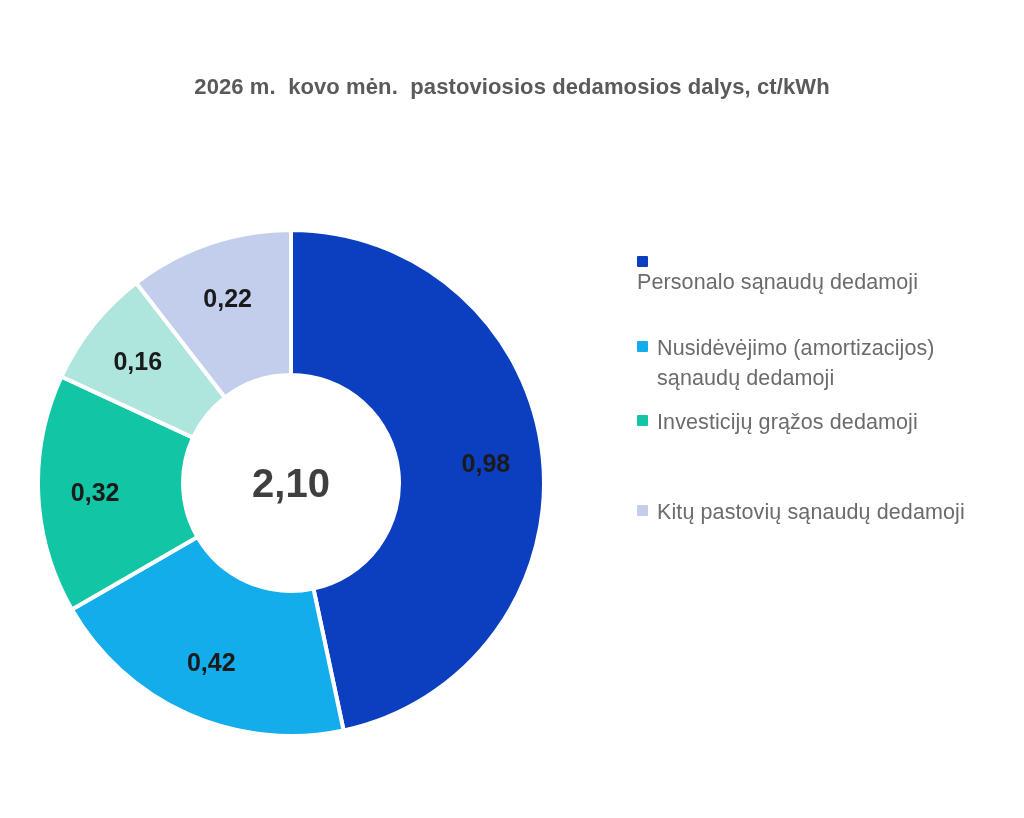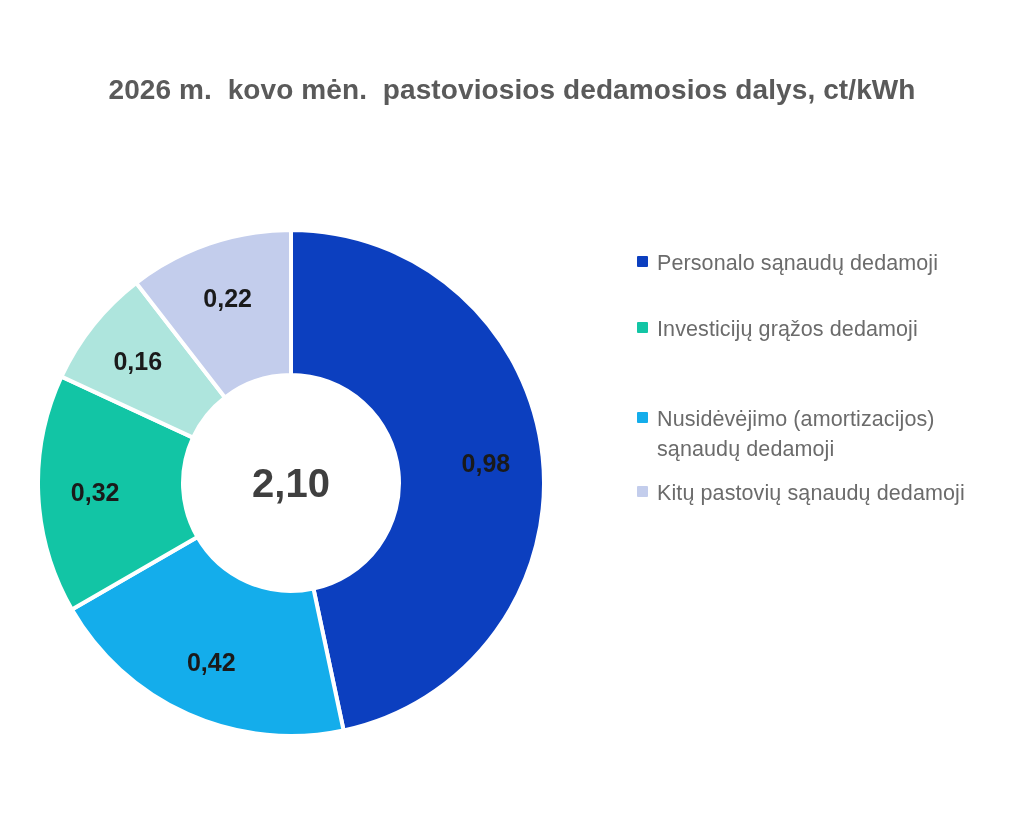--- a/index.html
+++ b/index.html
@@ -17,21 +17,21 @@
     color: #595959;
   }
 
   
   .chart-title {
     position: absolute;
     left: 0;
     top: 74px;
     width: 1024px;
     text-align: center;
-    font-size: 28px;
+    font-size: 22px;
     font-weight: bold;
     letter-spacing: 0.1px;
     color: #5a5a5a;
     white-space: pre;
   }
 
   
   .chart-area {
     position: absolute;
     left: 0;
@@ -112,29 +112,29 @@
         <text class="slice-label" x="211.27961795714327" y="662.0549096979498">0,42</text>
         <text class="slice-label" x="95.19735895790234" y="491.79350674870113">0,32</text>
         <text class="slice-label" x="137.76102943626614" y="360.79599883568824">0,16</text>
         <text class="slice-label" x="227.6509071389257" y="297.51983277536385">0,22</text>
       </g>
     <text id="center-total-text" class="center-total" x="291" y="483">2,10</text>
   </svg>
 </div>
 
 <div class="legend" id="legend">
-    <div class="legend-item" style="margin-bottom: 36px;">
+    <div class="legend-item" style="margin-bottom: 36px; flex-direction: column;">
       <span class="legend-marker" style="background: rgb(12, 63, 191);"></span>
       <span class="legend-label">Personalo sąnaudų dedamoji</span>
+    </div>
+    <div class="legend-item" style="margin-bottom: 14px;">
+      <span class="legend-marker" style="background: rgb(20, 173, 235);"></span>
+      <span class="legend-label">Nusidėvėjimo (amortizacijos) sąnaudų dedamoji</span>
     </div>
     <div class="legend-item" style="margin-bottom: 60px;">
       <span class="legend-marker" style="background: rgb(18, 197, 165);"></span>
       <span class="legend-label">Investicijų grąžos dedamoji</span>
-    </div>
-    <div class="legend-item" style="margin-bottom: 14px;">
-      <span class="legend-marker" style="background: rgb(20, 173, 235);"></span>
-      <span class="legend-label">Nusidėvėjimo (amortizacijos) sąnaudų dedamoji</span>
     </div>
     <div class="legend-item" style="margin-bottom: 0px; text-align: right;">
       <span class="legend-marker" style="background: rgb(195, 205, 236);"></span>
       <span class="legend-label">Kitų pastovių sąnaudų dedamoji</span>
     </div>
   </div>
 
 </body></html>

